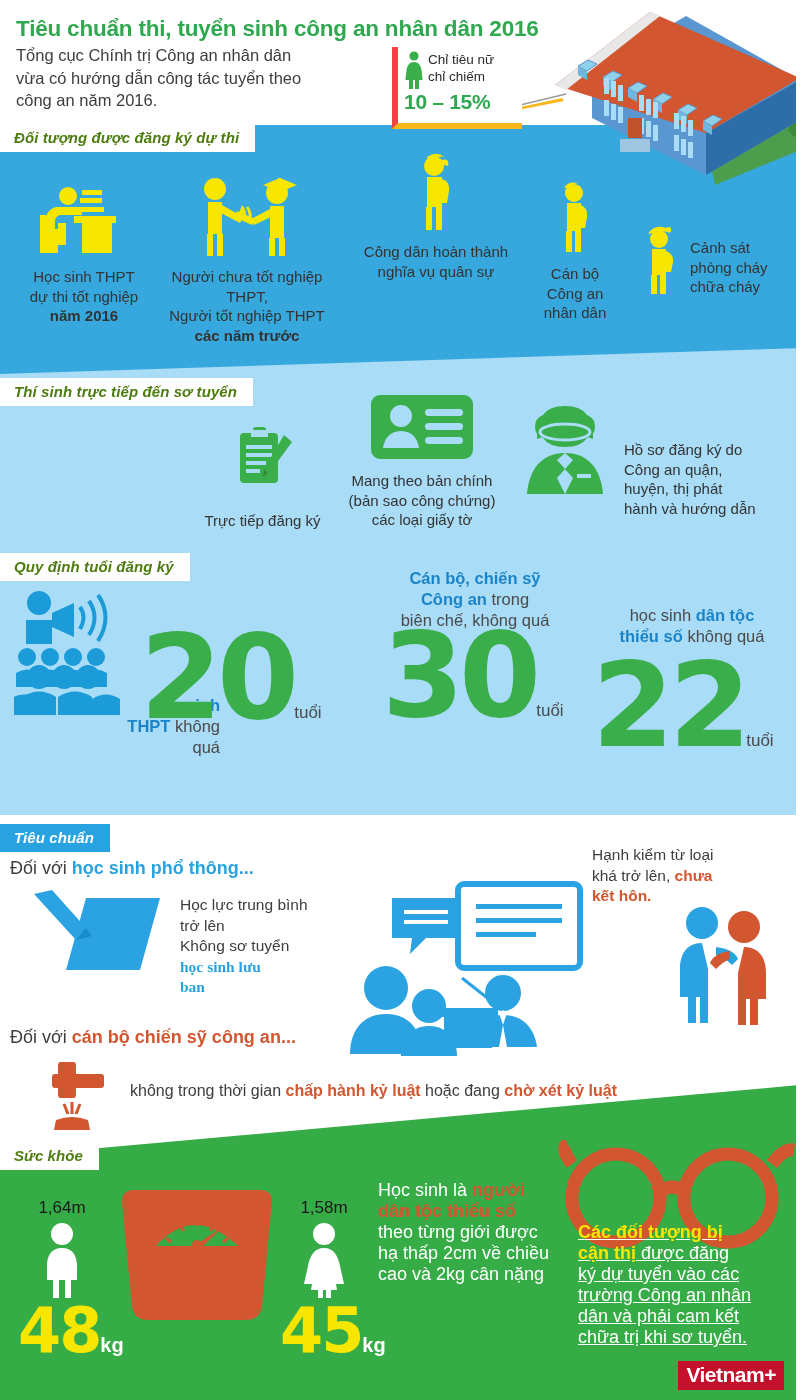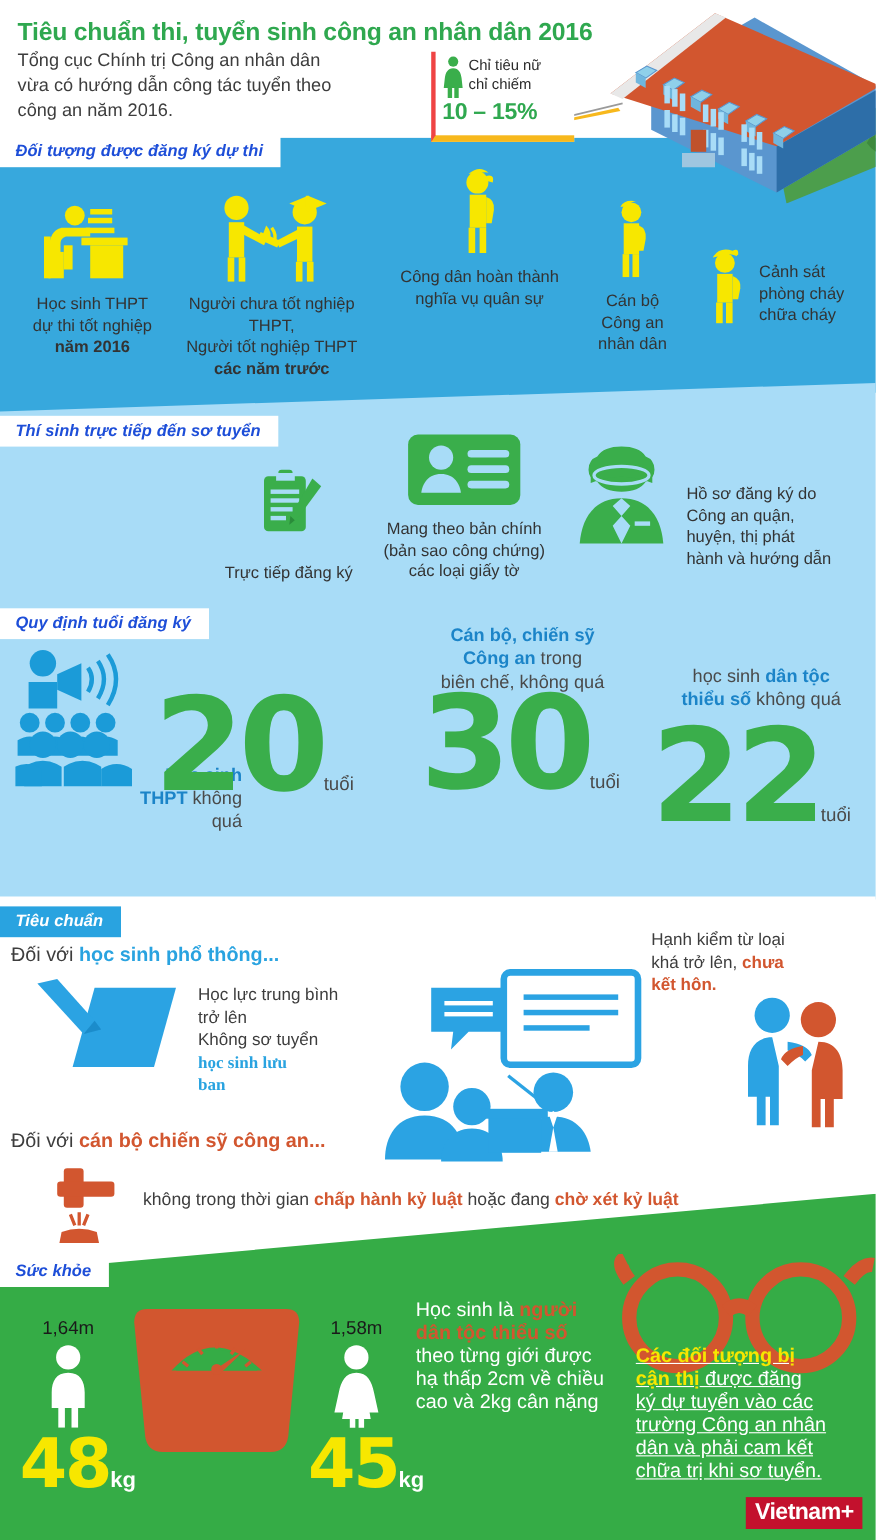--- a/index.html
+++ b/index.html
@@ -21,32 +21,32 @@
   .band-lblue{top:348px;height:470px;background:#a8dcf7;z-index:2;
      clip-path:polygon(0 26px,800px 0,800px 470px,0 470px);}
   .band-white{top:815px;height:300px;background:#ffffff;z-index:2;}
   .band-green{top:1085px;height:315px;background:#35ac46;z-index:2;
      clip-path:polygon(0 72px,800px 0,800px 315px,0 315px);}
 
   
   .tab{position:absolute;z-index:20;font-style:italic;font-weight:bold;
        font-size:15px;padding:5px 16px 6px 14px;letter-spacing:.1px;
        white-space:nowrap;}
-  .tab.white{background:#ffffff;color:#1d4ed8;}
+  .tab.white{background:#ffffff;color:#4d7c0f;}
   .tab.blue{background:#29a3e0;color:#ffffff;}
 
   
   .h-title{position:absolute;left:16px;top:16px;z-index:30;
      font-size:22.5px;font-weight:bold;color:#2fa84f;letter-spacing:-.2px;}
   .h-sub{position:absolute;left:16px;top:44px;z-index:30;
      font-size:16.5px;line-height:22.5px;color:#3d3d3d;}
 
   
   .callout{position:absolute;left:392px;top:47px;width:130px;height:82px;
-     background:#ffffff;border-left:4px solid #ef4444;border-bottom:6px solid #f7b81c;
+     background:#ffffff;border-left:6px solid #ef4444;border-bottom:6px solid #f7b81c;
      z-index:31;box-sizing:border-box;padding:4px 4px 0 6px;}
   .callout .co-row{display:flex;align-items:flex-start;gap:4px;}
   .callout .co-txt{font-size:13.5px;line-height:17px;color:#2b2b2b;}
   .callout .co-big{font-size:21px;font-weight:bold;color:#2fa84f;
      margin-top:1px;letter-spacing:-.3px;}
   .co-pointer{position:absolute;left:516px;top:92px;width:60px;height:18px;z-index:30;}
 
   
   .building{position:absolute;left:500px;top:0px;width:300px;height:185px;z-index:28;}
 

